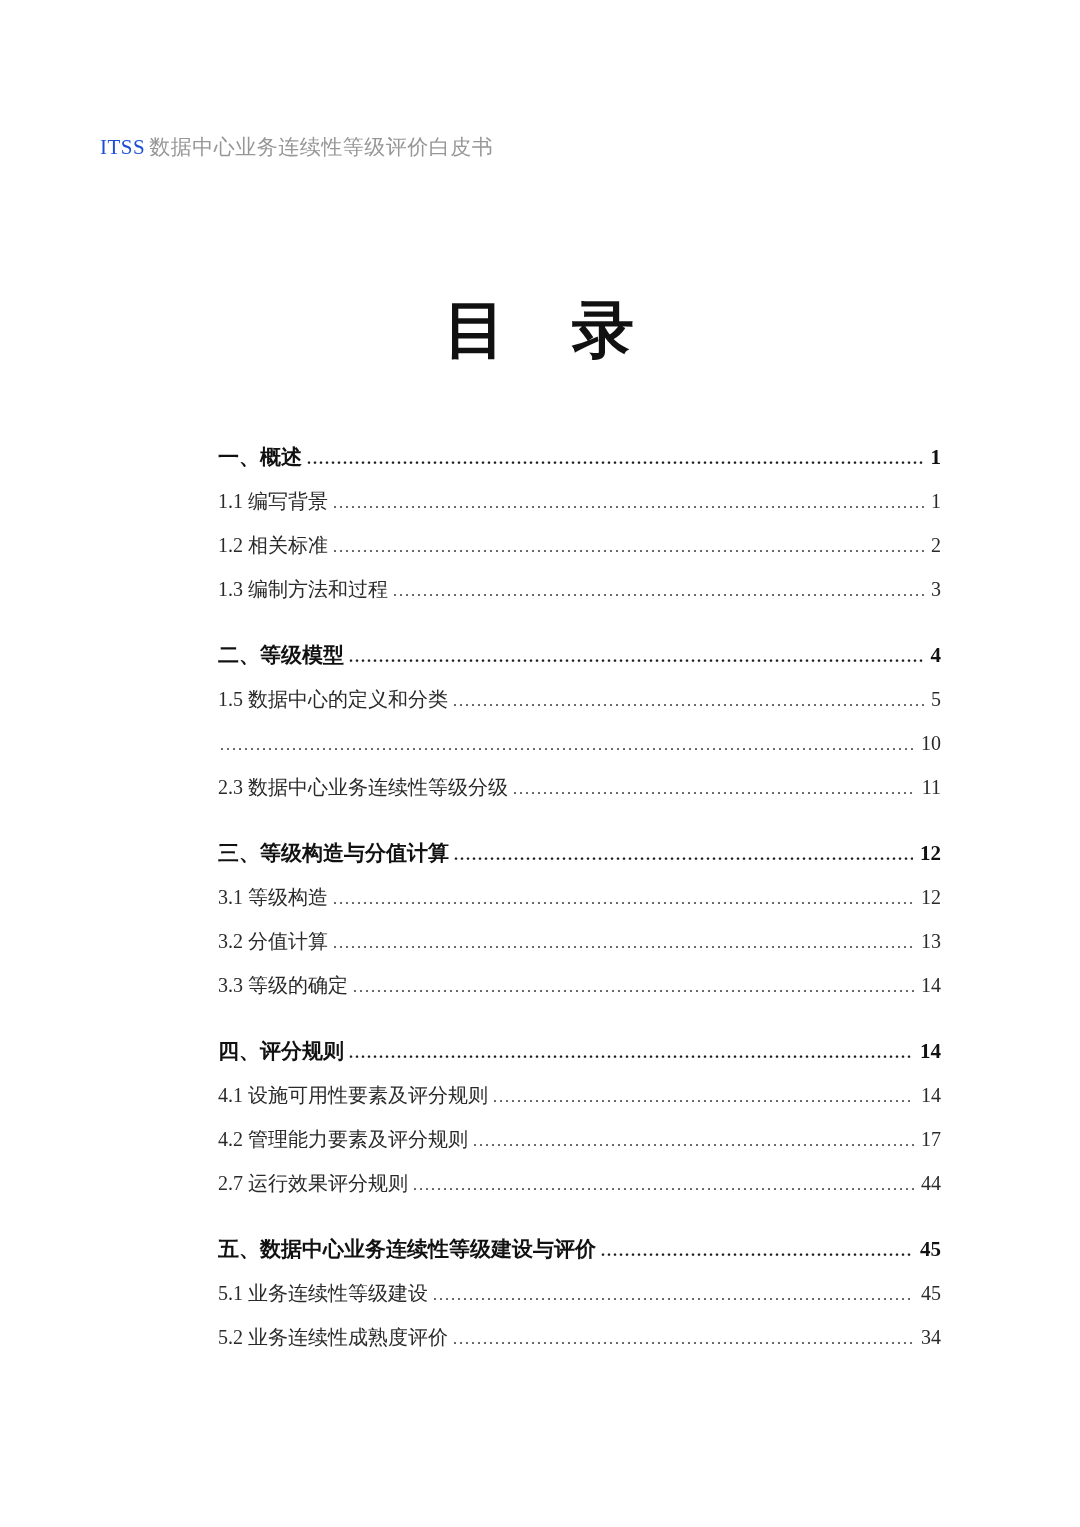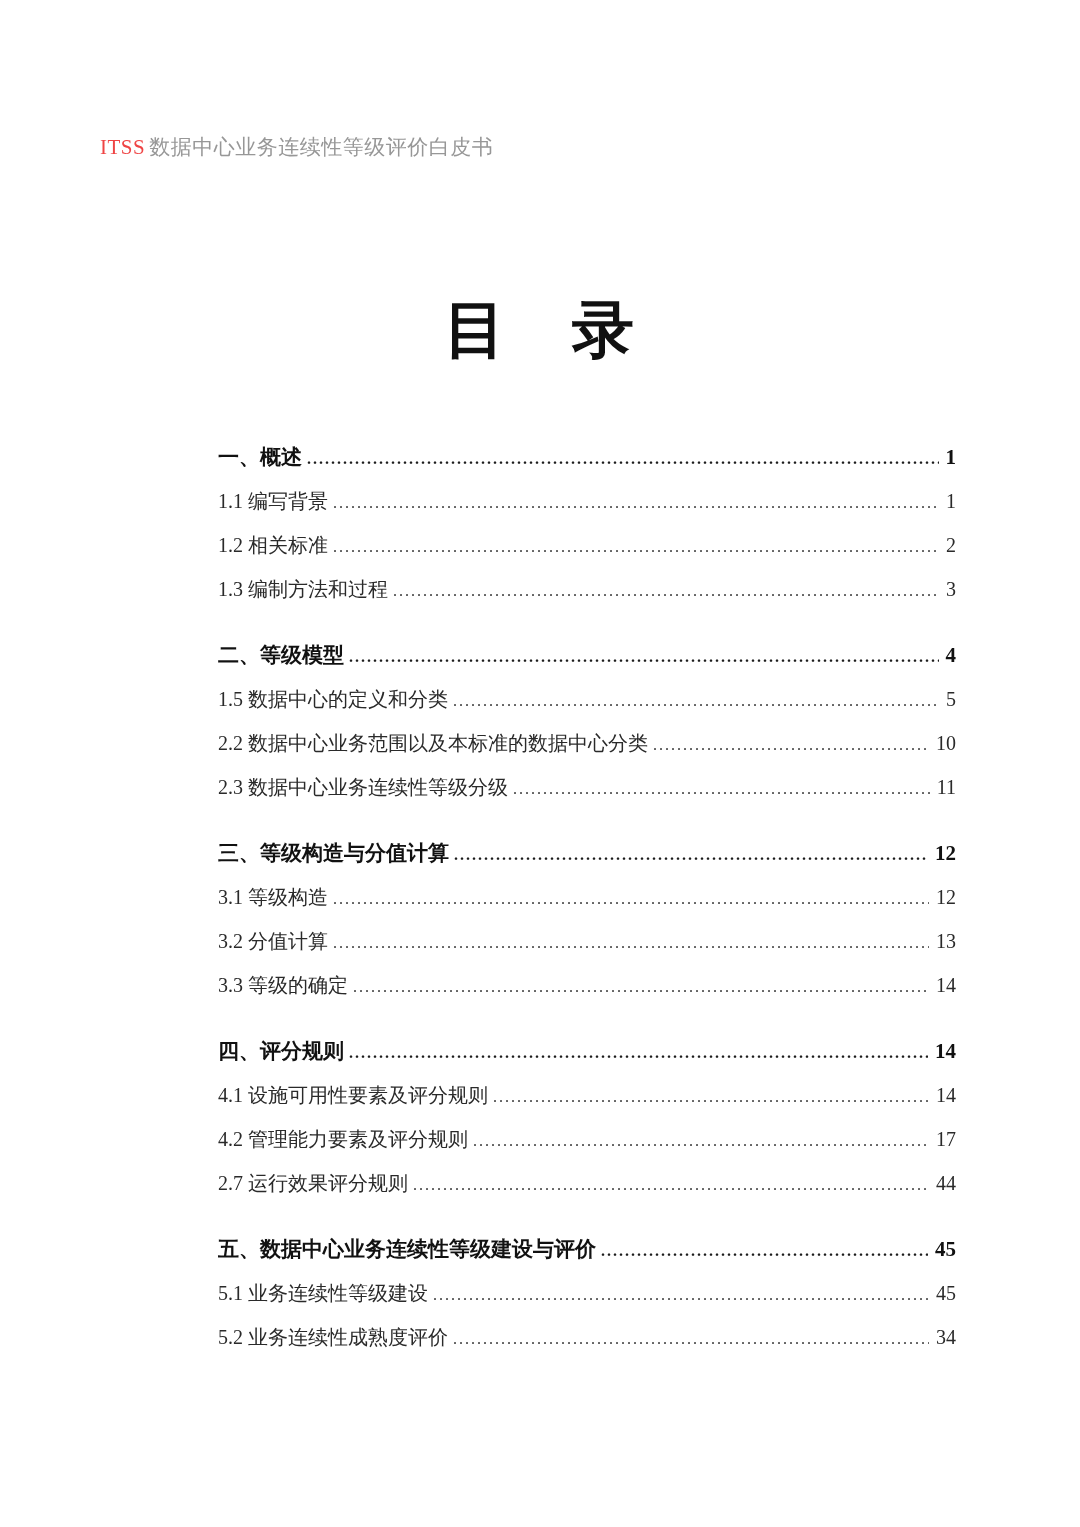--- a/index.html
+++ b/index.html
@@ -19,21 +19,21 @@
   
   .doc-header {
     position: absolute;
     top: 133px;
     left: 100px;
     font-size: 21px;
     letter-spacing: 0.5px;
     white-space: nowrap;
   }
   .brand {
-    color: #ef4444;
+    color: #1d4ed8;
     font-family: "Liberation Serif", "DejaVu Serif", serif;
   }
   .header-sub {
     color: #979797;
     margin-left: 4px;
   }
   
   .doc-title {
     position: absolute;
     top: 288px;
@@ -45,21 +45,21 @@
     font-weight: bold;
     color: #111111;
     letter-spacing: 2px;
     font-family: "Liberation Serif", "DejaVu Serif", serif;
   }
   
   .toc {
     position: absolute;
     top: 446px;
     left: 218px;
-    right: 124px;
+    right: 139px;
   }
   .toc-row {
     display: flex;
     align-items: baseline;
     margin-bottom: 20px;
     font-size: 20px;
     line-height: 23px;
     color: #2a2a2a;
     cursor: pointer;
   }
@@ -129,21 +129,20 @@
         <span class="toc-label">二、等级模型</span>
         <span class="toc-dots">....................................................................................................................................................................................................................................................................</span>
         <span class="toc-page">4</span>
       </div>
       <div class="toc-row level-2">
         <span class="toc-label">1.5 数据中心的定义和分类</span>
         <span class="toc-dots">....................................................................................................................................................................................................................................................................</span>
         <span class="toc-page">5</span>
       </div>
       <div class="toc-row level-2">
-        <span class="toc-label">2.2 数据中心业务范围以及本标准的数据中心分类</span>
         <span class="toc-dots">....................................................................................................................................................................................................................................................................</span>
         <span class="toc-page">10</span>
       </div>
       <div class="toc-row level-2">
         <span class="toc-label">2.3 数据中心业务连续性等级分级</span>
         <span class="toc-dots">....................................................................................................................................................................................................................................................................</span>
         <span class="toc-page">11</span>
       </div>
       <div class="toc-row level-1 spaced">
         <span class="toc-label">三、等级构造与分值计算</span>

